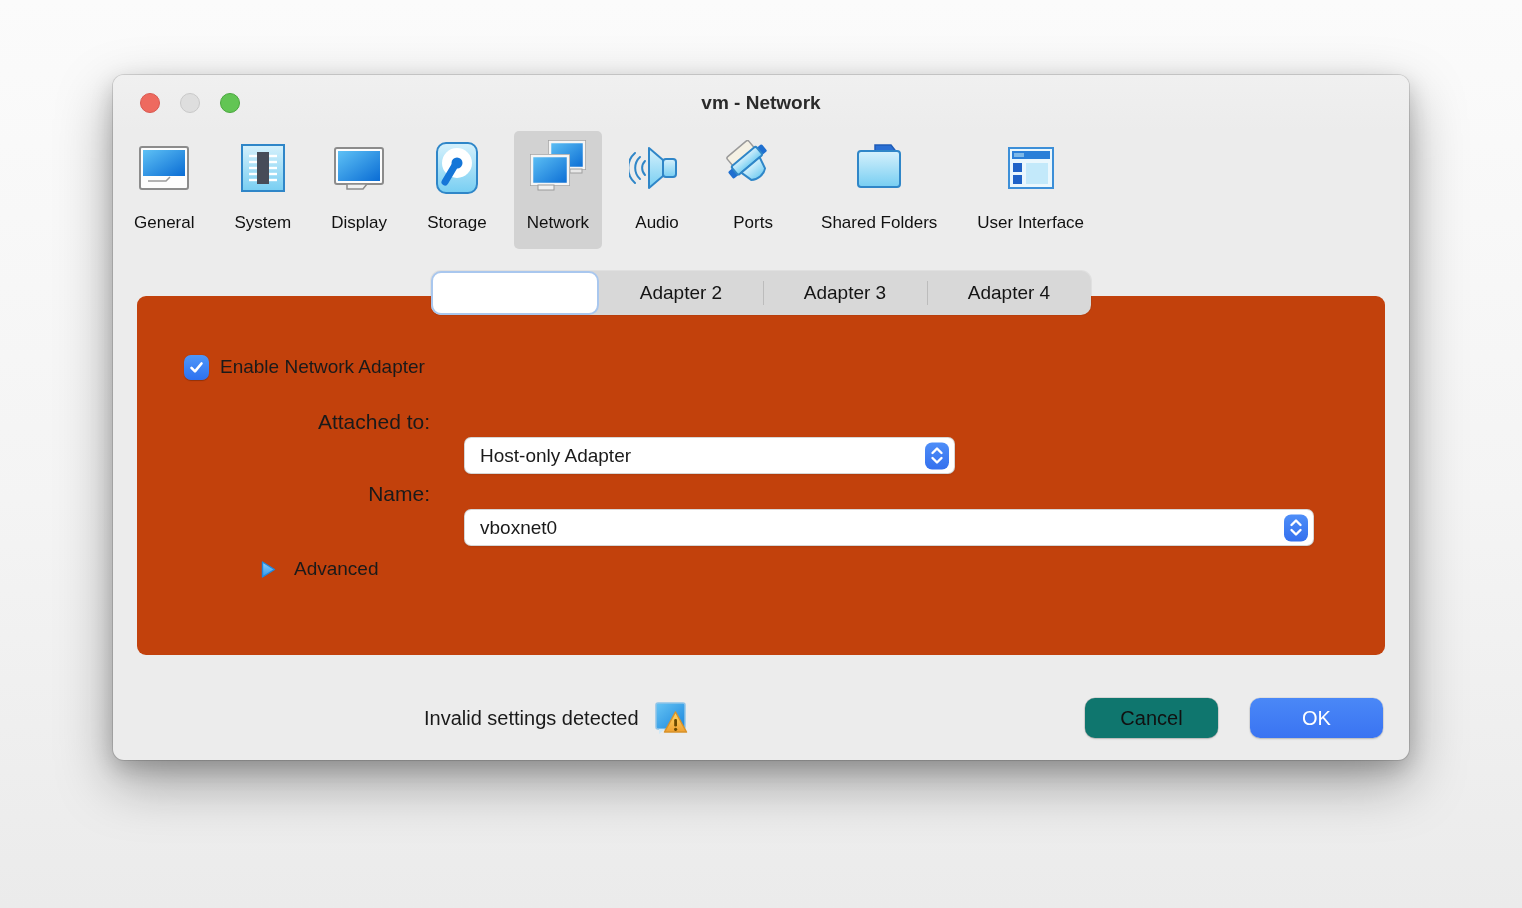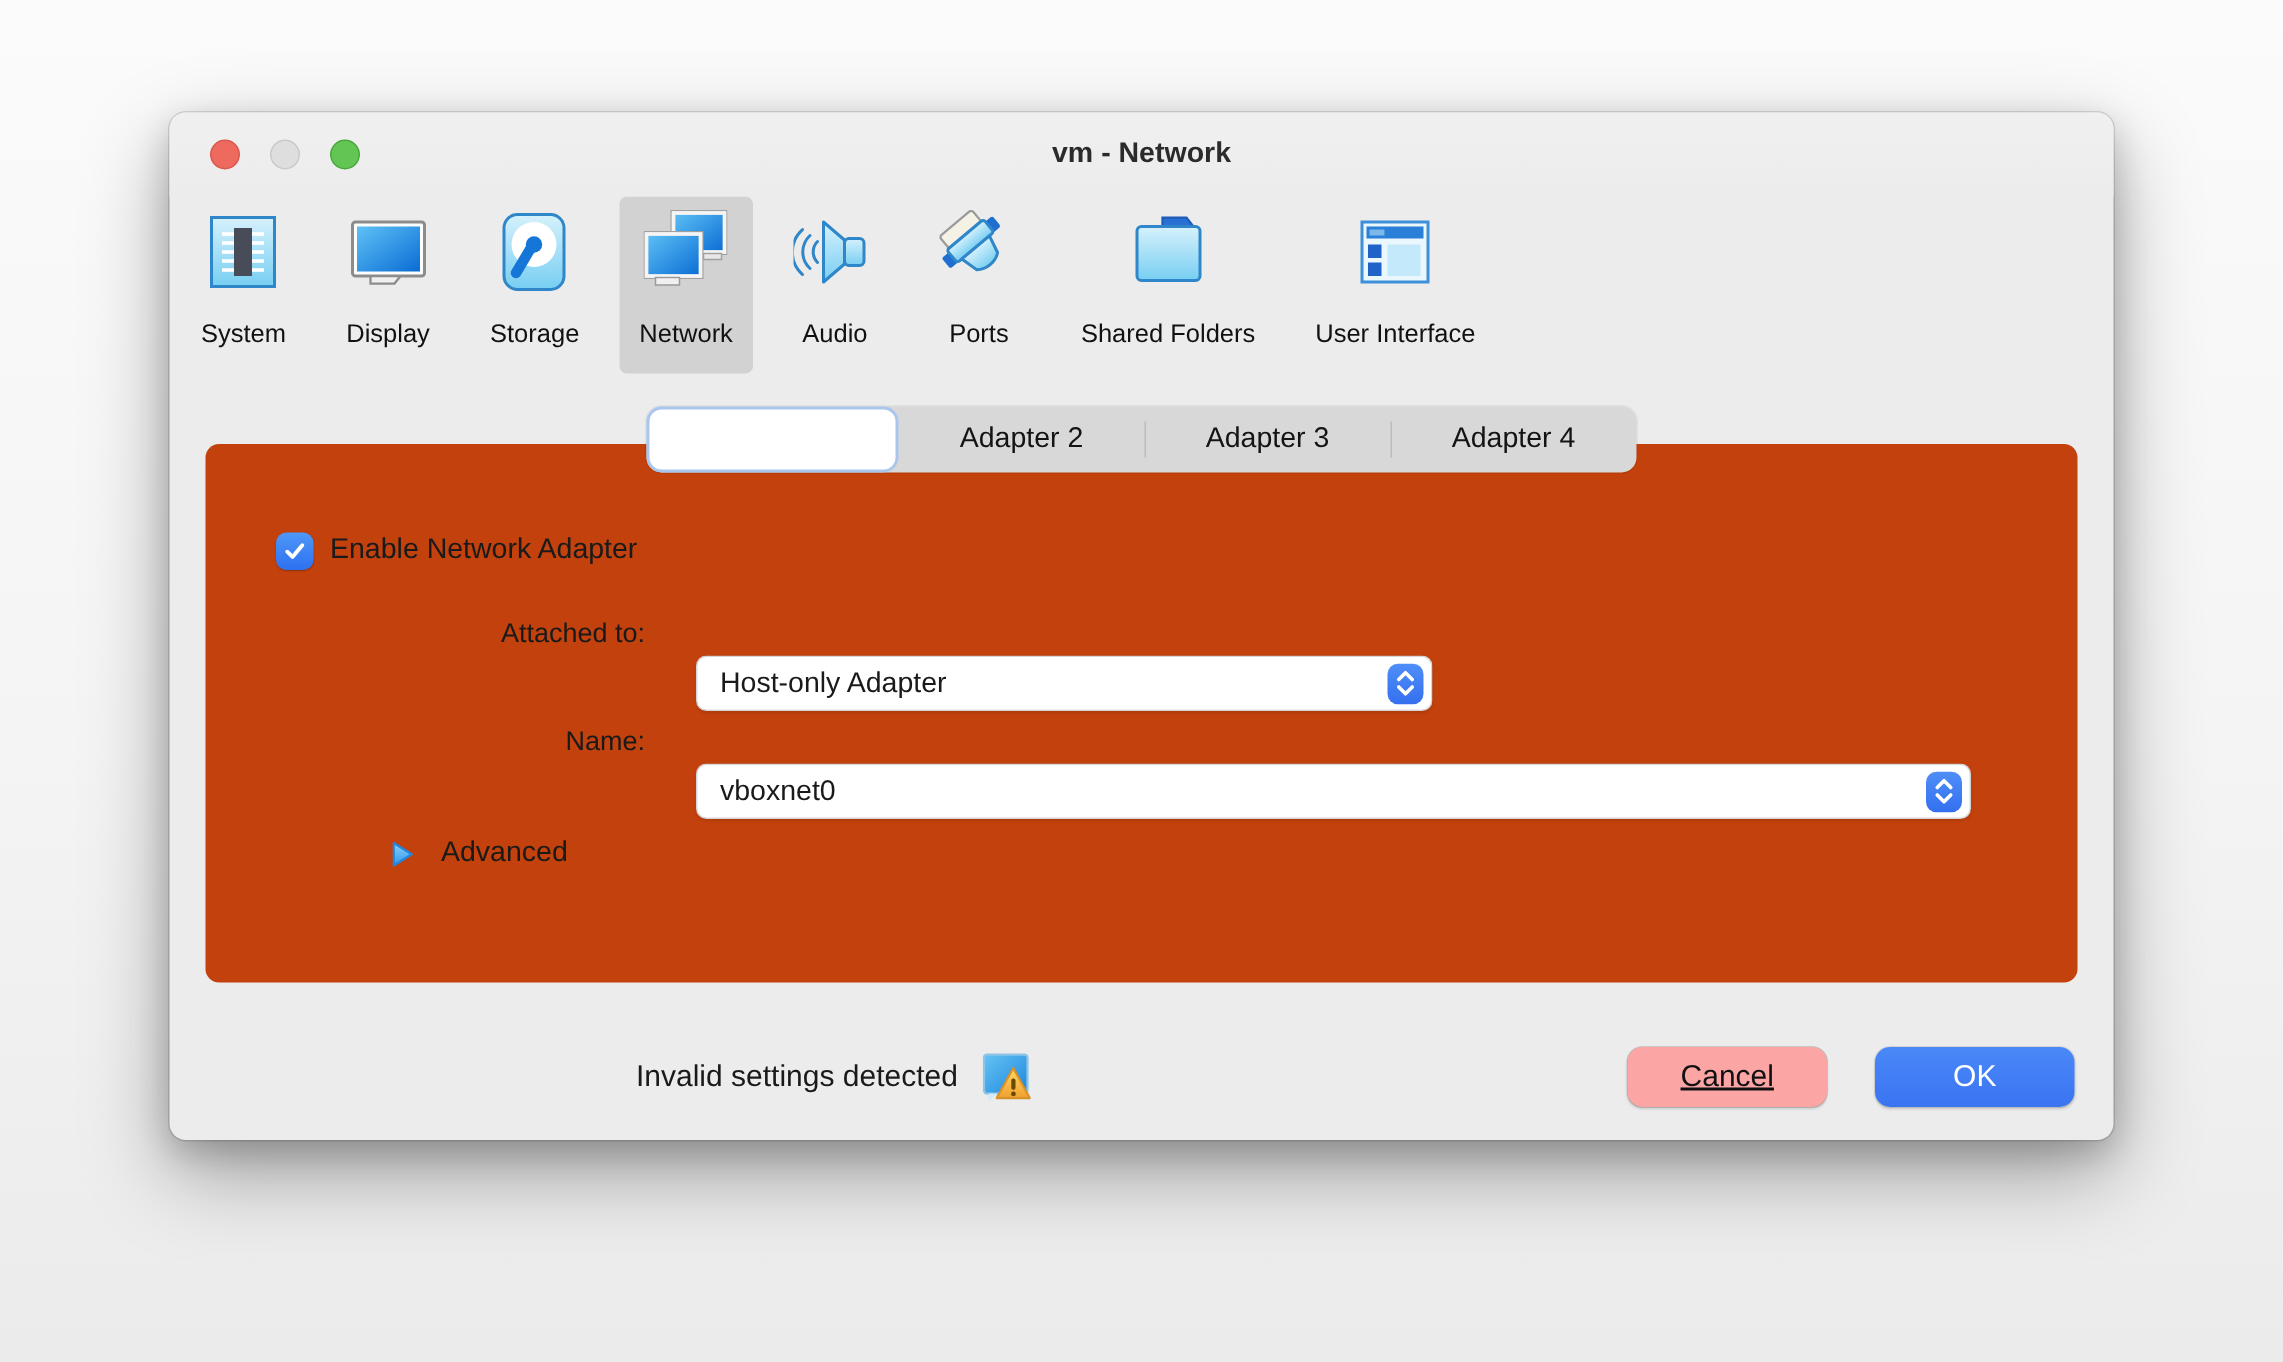--- a/index.html
+++ b/index.html
@@ -44,21 +44,21 @@
   
   .panel { position:absolute; left:24px; right:24px; top:221px; height:359px;
     background:#c2410c; border-radius:9px; }
 
   .row-enable { position:absolute; left:47px; top:57px; height:28px; display:flex; align-items:center; gap:11px; }
   .checkbox { width:25px; height:25px; border-radius:7px;
     background:linear-gradient(#4f97f8,#2d71f0); box-shadow:0 0.5px 1px rgba(0,0,0,0.25);
     display:flex; align-items:center; justify-content:center; }
   .enable-label { font-size:19px; }
 
-  .field-label { position:absolute; left:0; width:293px; text-align:right; font-size:18px; line-height:26px; }
+  .field-label { position:absolute; left:0; width:293px; text-align:right; font-size:21px; line-height:26px; }
   .lbl-attached { top:113px; }
   .lbl-name { top:185px; }
 
   .popup { position:absolute; height:37px; background:#ffffff; border-radius:7px;
     border:0.5px solid rgba(0,0,0,0.16); box-shadow:0 1px 2px rgba(0,0,0,0.10);
     display:flex; align-items:center; padding-left:15px; font-size:19px;margin-top:35px; }
   .pop-attached { left:327px; top:106px; width:491px; }
   .pop-name { left:327px; top:178px; width:850px; }
   .stepper { position:absolute; right:5px; top:50%; transform:translateY(-50%);
     width:24px; height:27px; border-radius:7px; background:linear-gradient(#4e8ef8,#3470ee);
@@ -66,22 +66,22 @@
 
   .advanced { position:absolute; left:123px; top:260px; height:26px; display:flex; align-items:center; gap:17px; cursor:default;justify-content:space-between; }
   .advanced .adv-label { font-size:19px; }
 
   
   .footer-row { position:absolute; top:623px; left:0; width:100%; height:40px; }
   .status { position:absolute; left:311px; top:0; height:40px; display:flex; align-items:center; gap:14px; }
   .status-text { font-size:20px; }
   .btn { position:absolute; top:0; height:40px; width:133px; border-radius:10px;
     display:flex; align-items:center; justify-content:center; font-size:20px; cursor:default; }
-  .btn-cancel { left:972px; background:#fca5a5; color:#111;
-    box-shadow:0 0 0 0.5px rgba(0,0,0,0.18), 0 1px 2px rgba(0,0,0,0.16);text-decoration:underline; }
+  .btn-cancel { left:972px; background:#0f766e; color:#111;
+    box-shadow:0 0 0 0.5px rgba(0,0,0,0.18), 0 1px 2px rgba(0,0,0,0.16); }
   .btn-ok { left:1137px; background:linear-gradient(#4a88f7,#3a74f2); color:#ffffff;
     box-shadow:0 0 0 0.5px rgba(0,0,0,0.10), 0 1px 2px rgba(0,0,0,0.18); }
 </style>
 </head>
 <body>
 
 <svg width="0" height="0" style="position:absolute">
   <defs>
     <linearGradient id="gScreen" x1="0" y1="0" x2="1" y2="1">
       <stop offset="0" stop-color="#5ec1f5"></stop>
@@ -112,20 +112,30 @@
     <div class="traffic">
       <div class="dot close"></div>
       <div class="dot min"></div>
       <div class="dot zoom"></div>
     </div>
     <div class="title">vm - Network</div>
   </div>
 
   <div class="toolbar">
 
+    <div class="tool">
+      <span class="ticon">
+        <svg width="56" height="56" viewBox="0 0 56 56">
+          <rect x="4" y="7" width="48" height="42" rx="2" fill="#fdfdfd" stroke="#8c8c8c" stroke-width="2"></rect>
+          <rect x="7" y="10" width="42" height="26" fill="url(#gScreen)"></rect>
+          <polyline points="12,41 30,41 34,37" fill="none" stroke="#9a9a9a" stroke-width="1.5"></polyline>
+        </svg>
+      </span>
+      <span class="tlabel">General</span>
+    </div>
 
     <div class="tool">
       <span class="ticon">
         <svg width="56" height="56" viewBox="0 0 56 56">
           <rect x="7" y="5" width="42" height="46" fill="url(#gBody)" stroke="#2f86c8" stroke-width="2"></rect>
           <g stroke="#ffffff" stroke-width="2.4">
             <line x1="14" y1="16" x2="23" y2="16"></line>
               <line x1="14" y1="22" x2="23" y2="22"></line>
             <line x1="14" y1="28" x2="23" y2="28"></line>
               <line x1="14" y1="34" x2="23" y2="34"></line>

